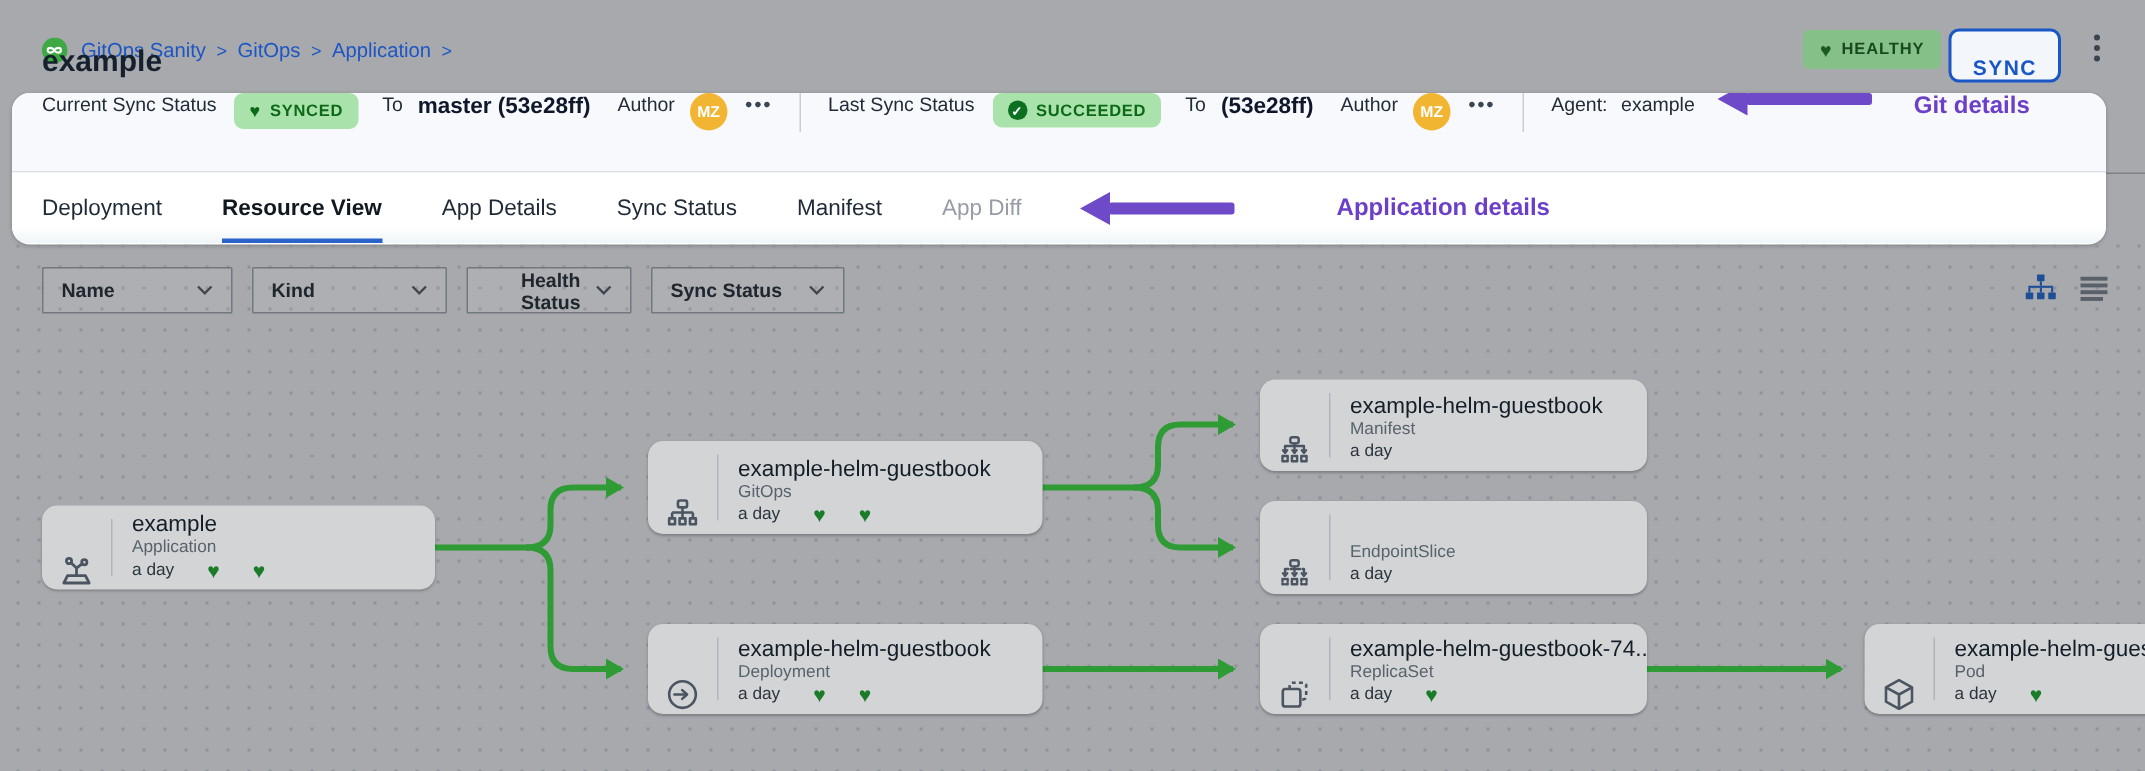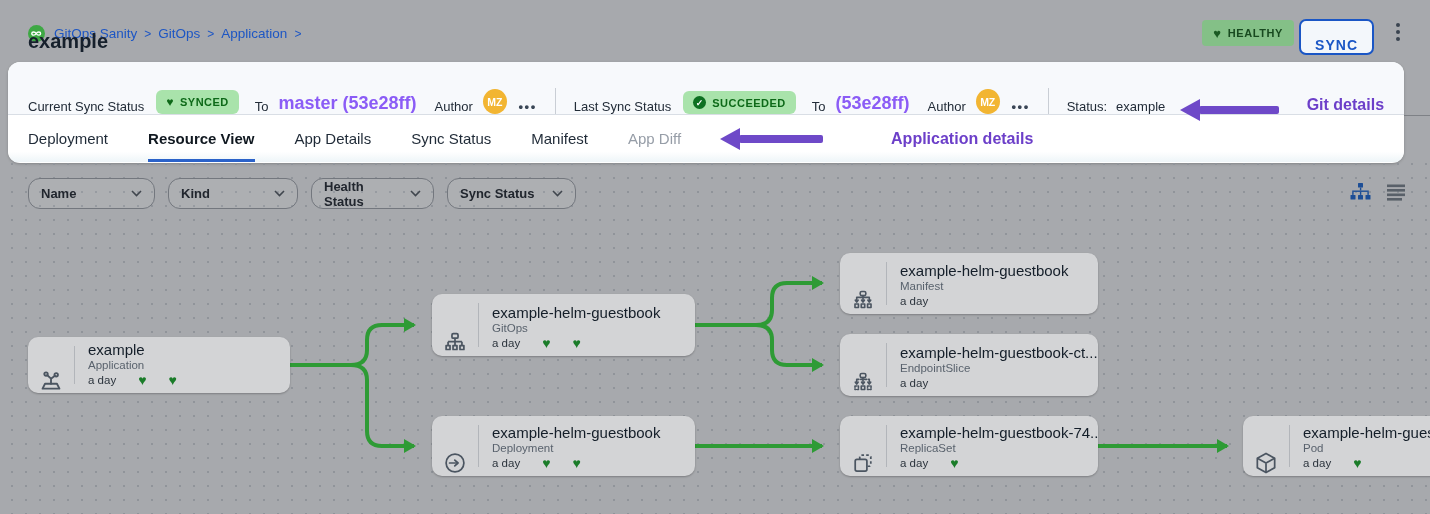--- a/index.html
+++ b/index.html
@@ -24,29 +24,29 @@
                  font-family:"Liberation Sans", sans-serif; cursor:pointer; }
   .kebab { position:absolute; right:28px; top:21px; display:flex; flex-direction:column; gap:3px; cursor:pointer; padding:2px; }
   .kebab i { width:4px; height:4px; border-radius:50%; background:#3a4450; }
 
   
   .panel { position:absolute; left:8px; top:62px; width:1396px; height:101px; background:#ffffff;
            border-radius:12px; box-shadow:0 1px 3px rgba(0,0,0,.22); overflow:hidden; }
   .panel-ext-line { position:absolute; left:1404px; right:0; top:115px; height:1px; background:rgba(85,90,96,.5); }
 
   .status-row { height:53px; background:#f7f9fc; border-bottom:1px solid #d9dee5;
-                display:flex; align-items:flex-end; padding:0 20px; font-size:13px; color:#222c38; }
+                display:flex; align-items:flex-start; padding:0 20px; font-size:13px; color:#222c38; }
   .sb-label { white-space:nowrap; }
   .badge { display:flex; align-items:center; gap:6px; background:#a9e3ab; border-radius:6px;
            padding:5px 10px; font-size:11px; font-weight:bold; letter-spacing:.5px; color:#0d6918; margin-left:12px; }
   .badge .b-heart { font-size:12px; color:#0d6918; }
   .check-circle { width:13px; height:13px; border-radius:50%; background:#0d7021; color:#fff;
                   font-size:9px; display:flex; align-items:center; justify-content:center; font-weight:bold; }
   .to-label { margin-left:16px; font-weight:500; }
-  .revision { margin-left:10px; color:#8b5cf6; font-weight:bold; font-size:18px; white-space:nowrap; cursor:pointer; }
+  .revision { margin-left:10px; color:#0f172a; font-weight:bold; font-size:15px; white-space:nowrap; cursor:pointer; }
   .author-label { margin-left:18px; }
   .avatar { margin-left:10px; width:25px; height:25px; border-radius:50%; background:#f2b532; color:#fff;
             font-size:10.5px; font-weight:bold; display:flex; align-items:center; justify-content:center; }
   .more-dots { margin-left:12px; color:#3a4656; font-weight:bold; letter-spacing:1.5px; font-size:13px; cursor:pointer; }
   .v-div { width:1px; height:26px; background:#c9ced5; margin:0 18px; }
   .agent-label { font-weight:500; }
   .agent-value { margin-left:9px; }
 
   .anno-arrow { position:relative; width:84px; height:8px; background:#6e49c8; border-radius:2px; margin-left:34px; }
   .anno-arrow::before { content:''; position:absolute; left:-19px; top:-7px;
@@ -62,22 +62,22 @@
   .tab.disabled { color:#969da7; }
   .tabs-row .anno-arrow { align-self:center; margin-left:18px; }
   .tabs-row .anno-text { align-self:center; }
 
   
   .canvas { position:absolute; left:0; top:163px; right:0; bottom:0;
             background-image:radial-gradient(#90949a 1.1px, transparent 1.4px);
             background-size:14px 14px; background-position:5px 8px; }
 
   .filter-bar { position:absolute; left:28px; top:178px; display:flex; gap:13px; z-index:3; }
-  .dropdown { height:31px; border:1px solid #73777e; border-radius:12px; background:rgba(255,255,255,.07);
-              display:flex; align-items:center; justify-content:space-between; padding:0 12px; cursor:pointer; }
+  .dropdown { height:31px; border:1px solid #73777e; border-radius:1px; background:rgba(255,255,255,.07);
+              display:flex; align-items:center; justify-content:space-between; padding:0 12px; cursor:pointer;text-align:right; }
   .dropdown .dd-label { font-size:13px; font-weight:bold; color:#21262e; }
   .dd-chevron { margin-left:10px; display:flex; }
 
   .view-toggles { position:absolute; right:24px; top:182px; display:flex; gap:15px; z-index:3; }
   .view-toggles .vt { cursor:pointer; display:flex; }
 
   
   .node { position:absolute; background:#d3d4d6; border-radius:10px; display:flex; align-items:flex-end;
           box-shadow:0 1px 2px rgba(0,0,0,.25); z-index:2; cursor:pointer; }
   .node-iconbox { width:46px; display:flex; align-items:center; justify-content:center; flex:none; }
@@ -142,21 +142,21 @@
         <span class="check-circle">✓</span>
         <span>SUCCEEDED</span>
       </span>
       <span class="to-label">To</span>
       <span class="revision">(53e28ff)</span>
       <span class="author-label">Author</span>
       <span class="avatar">MZ</span>
       <span class="more-dots">•••</span>
       <span class="v-div"></span>
 
-      <span class="agent-label">Status:</span>
+      <span class="agent-label">Agent:</span>
       <span class="agent-value">example</span>
 
       <span class="anno-arrow"></span>
       <span class="anno-text">Git details</span>
     </div>
 
     <div class="tabs-row">
       <span class="tab">Deployment</span>
       <span class="tab active">Resource View</span>
       <span class="tab">App Details</span>
@@ -181,21 +181,21 @@
         </span>
     </div>
     <div class="dropdown" style="width:130px">
       <span class="dd-label">Kind</span>
       <span class="dd-chevron">
           <svg width="11" height="7" viewBox="0 0 11 7">
             <polyline points="1,1 5.5,5.5 10,1" fill="none" stroke="#40464e" stroke-width="1.6"></polyline>
           </svg>
         </span>
     </div>
-    <div class="dropdown" style="width:123px">
+    <div class="dropdown" style="width:110px">
       <span class="dd-label">Health Status</span>
       <span class="dd-chevron">
           <svg width="11" height="7" viewBox="0 0 11 7">
             <polyline points="1,1 5.5,5.5 10,1" fill="none" stroke="#40464e" stroke-width="1.6"></polyline>
           </svg>
         </span>
     </div>
     <div class="dropdown" style="width:129px">
       <span class="dd-label">Sync Status</span>
       <span class="dd-chevron">
@@ -342,21 +342,20 @@
         <rect x="9.4" y="3.2" width="5.2" height="3.8" rx="1.4"></rect>
           <path stroke-dasharray="2 1.6" d="M12 7 V8.6 M6.2 8.6 H17.8 M6.2 8.6 V12.6 M12 8.6 V12.6 M17.8 8.6 V12.6"></path>
           <path d="M4.9 11.2 L6.2 12.8 L7.5 11.2 M10.7 11.2 L12 12.8 L13.3 11.2 M16.5 11.2 L17.8 12.8 L19.1 11.2"></path>
           <rect x="4.6" y="14.8" width="3.2" height="3.2" stroke-dasharray="1.6 1.3"></rect>
           <rect x="10.4" y="14.8" width="3.2" height="3.2"></rect>
           <rect x="16.2" y="14.8" width="3.2" height="3.2" stroke-dasharray="1.6 1.3"></rect>
       </svg>
     </div>
     <div class="node-div"></div>
     <div class="node-body">
-      <div class="node-title">example-helm-guestbook-ct...</div>
       <div class="node-kind">EndpointSlice</div>
       <div class="node-meta">
         <span>a day</span>
       </div>
     </div>
   </div>
 
   <div class="node" style="left:840px; top:416px; width:258px; height:60px;">
     <div class="node-iconbox">
       <svg width="26" height="26" viewBox="0 0 24 24" fill="none" stroke="#4b5561" stroke-width="1.6" stroke-linejoin="round">

